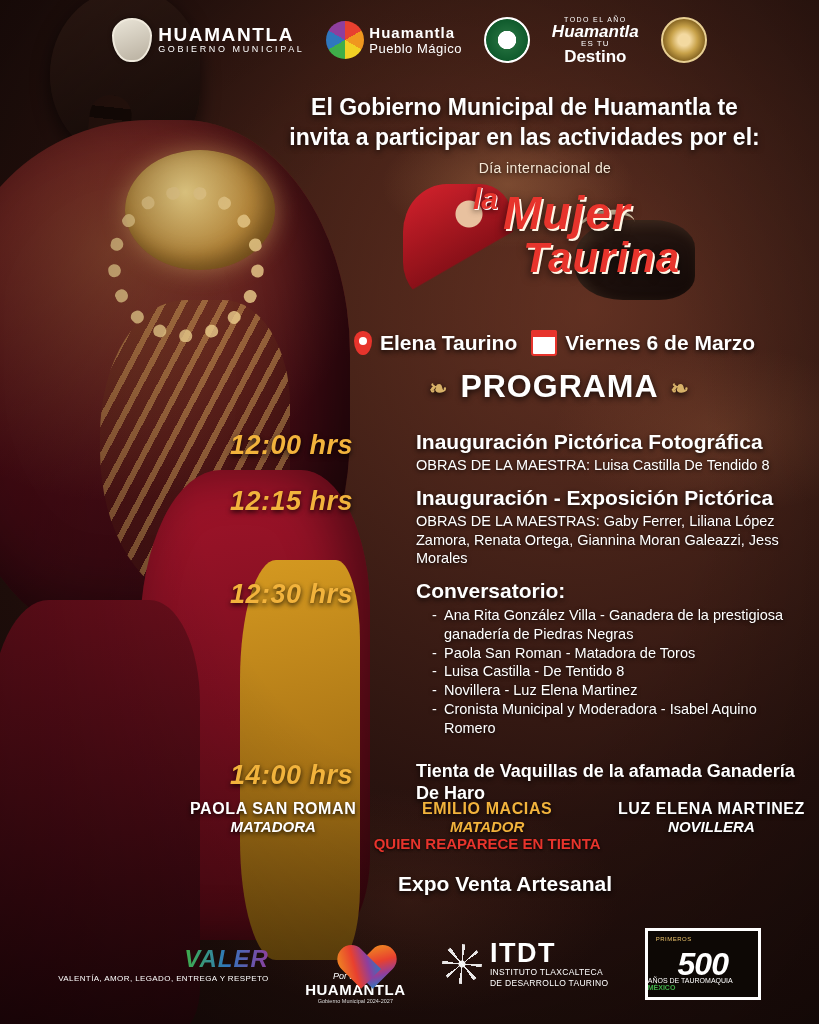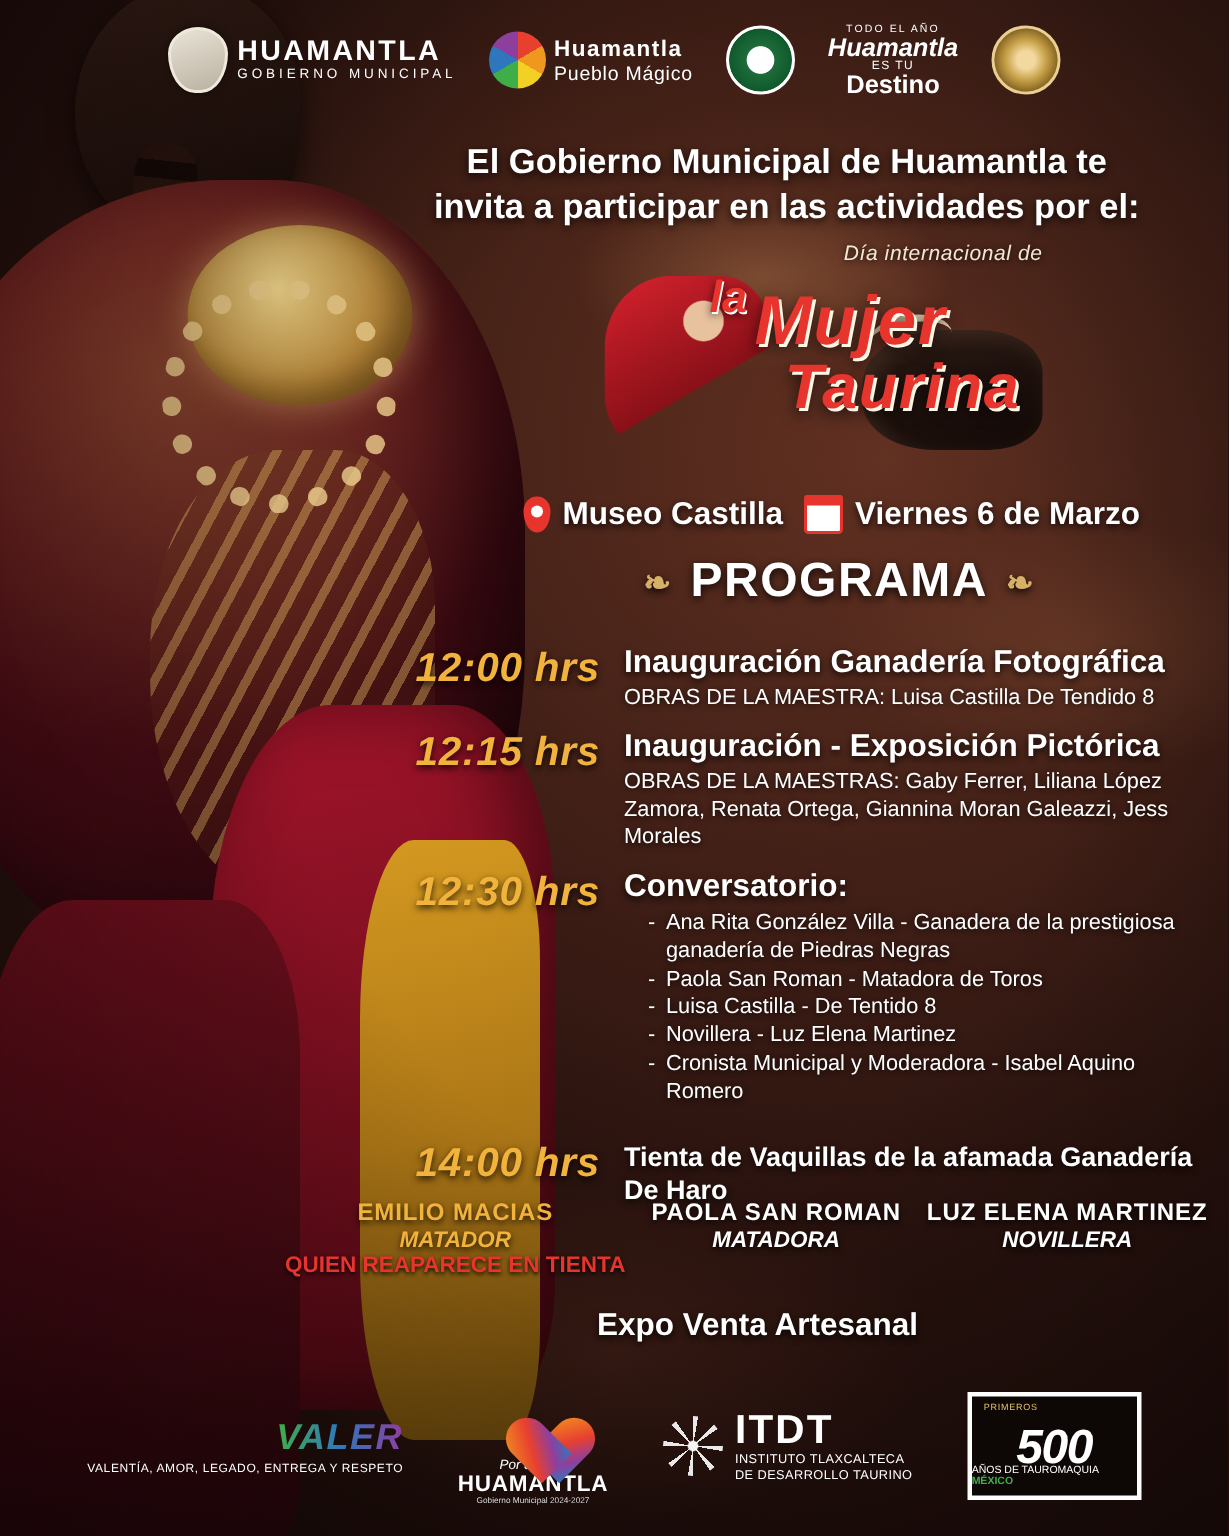--- a/index.html
+++ b/index.html
@@ -207,25 +207,23 @@
   
   .emblem {
     position: absolute;
     top: 160px; left: 395px;
     width: 300px; height: 160px;
     z-index: 5;
     text-align: center;
   }
   .emblem-pre {
     font-size: 14px;
-    font-style: italic;
     color: #f4e7d5;
     letter-spacing: .4px;
     text-shadow: 0 1px 4px rgba(0,0,0,.8);
-    text-align: right;
   }
   .emblem-la {
     position: absolute;
     left: 78px; top: 22px;
     font-size: 30px;
     font-style: italic;
     font-weight: bold;
     color: #e7342c;
     text-shadow: 1px 1px 0 #fff, 0 2px 6px rgba(0,0,0,.7);
   }
@@ -337,21 +335,20 @@
     top: 430px; left: 230px; right: 18px;
     z-index: 5;
   }
   .slot {
     display: flex;
     margin-bottom: 12px;
   }
   .slot .time {
     width: 170px;
     flex: 0 0 170px;
-    text-align: right;
     padding-right: 16px;
     color: #f2b33c;
     font-size: 27px;
     font-weight: bold;
     font-style: italic;
     letter-spacing: .5px;
     text-shadow: 0 2px 5px rgba(0,0,0,.8);
   }
   .slot .body { flex: 1; }
   .slot .title {
@@ -575,38 +572,38 @@
     <div class="emblem-lady"></div>
     <div class="emblem-bull"></div>
     <div class="emblem-la">la</div>
     <div class="emblem-mujer">Mujer</div>
     <div class="emblem-taurina">Taurina</div>
   </div>
 
   <div class="venue-row">
     <div class="venue-item">
       <span class="pin-icon"></span>
-      <span>Museo Castilla</span>
+      <span>Elena Taurino</span>
     </div>
     <div class="venue-item">
       <span class="cal-icon"></span>
       <span>Viernes 6 de Marzo</span>
     </div>
   </div>
 
   <div class="programa">
     <span class="swirl">❧</span><span>PROGRAMA</span><span class="swirl">❧</span>
   </div>
 
   <div class="schedule">
 
     <div class="slot">
       <div class="time">12:00 hrs</div>
       <div class="body">
-        <div class="title">Inauguración Ganadería Fotográfica</div>
+        <div class="title">Inauguración Pictórica Fotográfica</div>
         <div class="sub">OBRAS DE LA MAESTRA: Luisa Castilla De Tendido 8</div>
       </div>
     </div>
 
     <div class="slot">
       <div class="time">12:15 hrs</div>
       <div class="body">
         <div class="title">Inauguración - Exposición Pictórica</div>
         <div class="sub">OBRAS DE LA MAESTRAS: Gaby Ferrer, Liliana López Zamora, Renata Ortega, Giannina Moran Galeazzi, Jess Morales</div>
       </div>
@@ -628,28 +625,28 @@
 
     <div class="slot slot-big" style="margin-top:22px">
       <div class="time">14:00 hrs</div>
       <div class="body">
         <div class="title" style="max-width:390px">Tienta de Vaquillas de la afamada Ganadería De Haro</div>
       </div>
     </div>
   </div>
 
   <div class="names">
+    <div class="name-block">
+      <div class="n1">PAOLA SAN ROMAN</div>
+      <div class="n2">MATADORA</div>
+    </div>
     <div class="name-block name-center">
       <div class="n1">EMILIO MACIAS</div>
       <div class="n2">MATADOR</div>
       <div class="n3">QUIEN REAPARECE EN TIENTA</div>
-    </div>
-    <div class="name-block">
-      <div class="n1">PAOLA SAN ROMAN</div>
-      <div class="n2">MATADORA</div>
     </div>
     <div class="name-block">
       <div class="n1">LUZ ELENA MARTINEZ</div>
       <div class="n2">NOVILLERA</div>
     </div>
   </div>
 
   <div class="expo">Expo Venta Artesanal</div>
 
   <div class="bottom-bar">

